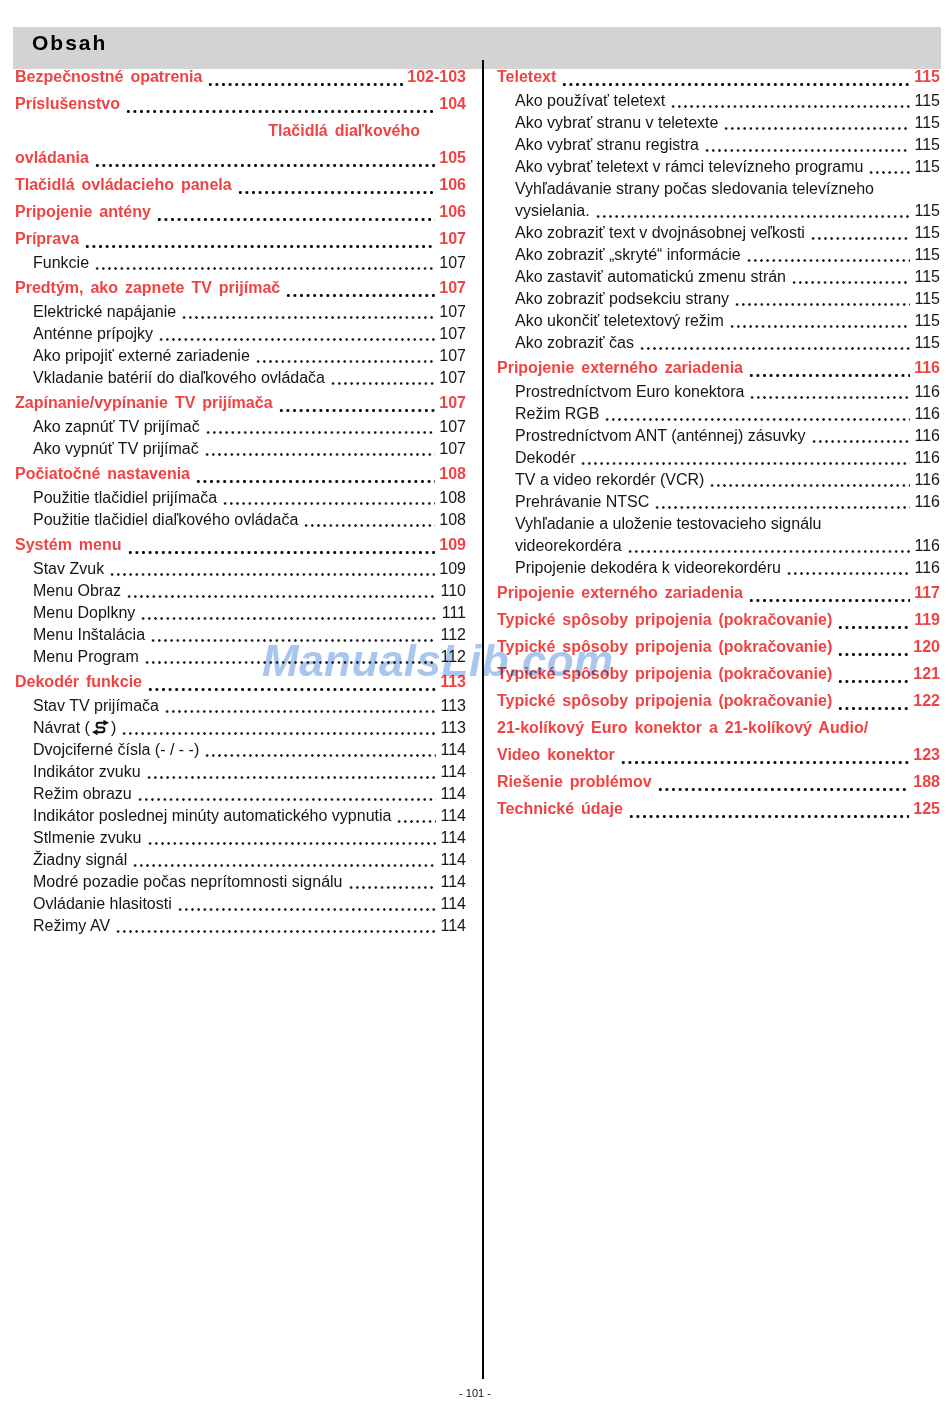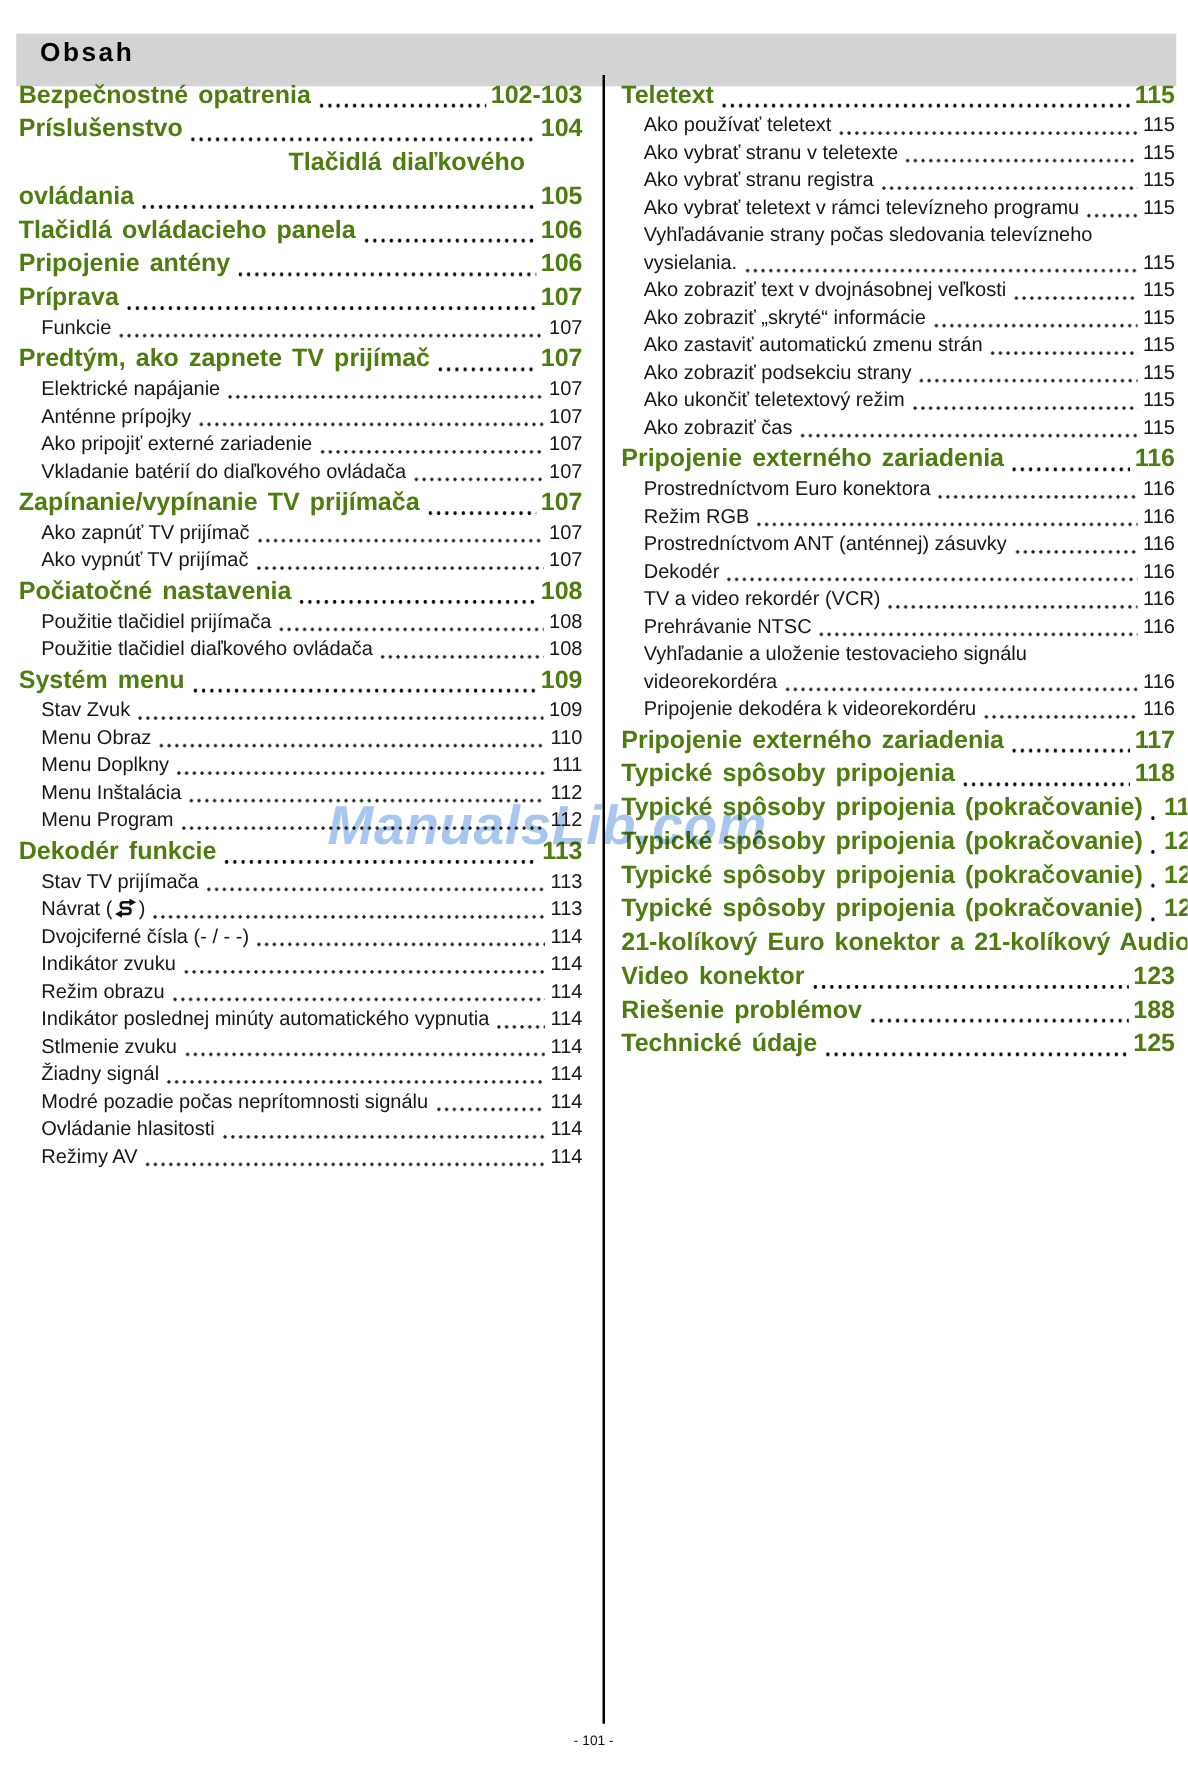--- a/index.html
+++ b/index.html
@@ -19,21 +19,21 @@
   }
   .col { position:absolute; top:63px; }
   #left-col  { left:15px;  width:451px; }
   #right-col { left:497px; width:443px;text-align:center; }
 
   .toc-row {
     display:flex; align-items:baseline;
     font-size:16px; line-height:22px; color:#161616;
   }
   .toc-row.bold {
-    font-weight:bold; font-size:20px; line-height:27px; color:#4d7c0f;
+    font-weight:bold; font-size:16px; line-height:27px; color:#ef4444;
   }
   .toc-row.bold .label { word-spacing:2.5px; }
   .toc-row.indent { padding-left:18px; }
   .toc-row.offset-right { justify-content:flex-end; padding-right:46px; }
   .label { white-space:nowrap; }
   .leader {
     flex:1 1 auto; min-width:8px; height:3px;
     align-self:flex-end; margin:0 4px 4px 5px;
     background-image:radial-gradient(circle, #1a1a1a 1.1px, rgba(0,0,0,0) 1.45px);
     background-size:6.2px 3px; background-repeat:repeat-x;
@@ -373,25 +373,20 @@
       <span class="label">Pripojenie dekodéra k videorekordéru</span>
       <span class="leader"></span>
       <span class="num">116</span>
     </div>
     <div class="toc-row bold">
       <span class="label">Pripojenie externého zariadenia</span>
       <span class="leader"></span>
       <span class="num">117</span>
     </div>
     <div class="toc-row bold">
-      <span class="label">Typické spôsoby pripojenia</span>
-      <span class="leader"></span>
-      <span class="num">118</span>
-    </div>
-    <div class="toc-row bold">
       <span class="label">Typické spôsoby pripojenia (pokračovanie)</span>
       <span class="leader"></span>
       <span class="num">119</span>
     </div>
     <div class="toc-row bold">
       <span class="label">Typické spôsoby pripojenia (pokračovanie)</span>
       <span class="leader"></span>
       <span class="num">120</span>
     </div>
     <div class="toc-row bold">

